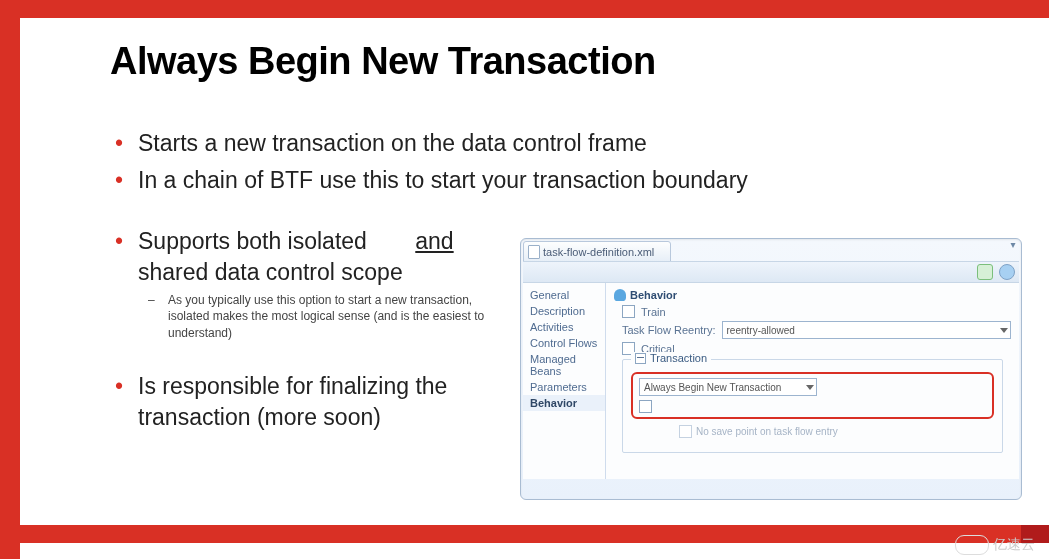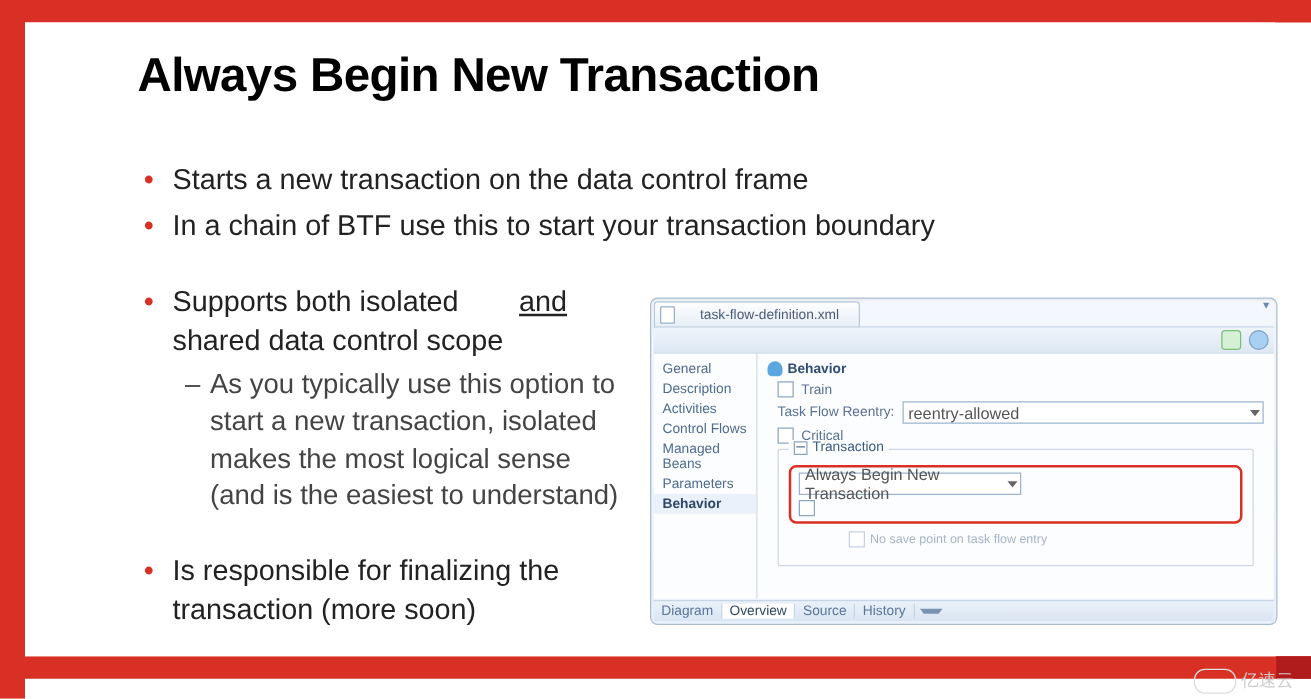--- a/index.html
+++ b/index.html
@@ -70,21 +70,21 @@
     position: absolute;
     left: 5px;
     top: 0;
     font-size: 23px;
   }
   .spaced { margin-top: 30px !important; }
   .sub-list {
     list-style: none;
     margin: 4px 0 0 0;
     padding: 0;
-    font-size: 22px;
+    font-size: 12px;
     color: #444;
   }
   .sub-list > li {
     position: relative;
     padding-left: 30px;
     line-height: 1.35;
   }
   .sub-list > li::before {
     content: "–";
     position: absolute;
@@ -112,21 +112,21 @@
   .panel-tab {
     position: absolute;
     top: 2px; left: 2px;
     height: 18px;
     padding: 1px 16px 1px 4px;
     background: linear-gradient(#fdfefe,#e6eef7);
     border: 1px solid #b8c8dc;
     border-radius: 3px 3px 0 0;
     display: flex;
     align-items: center;
-    gap: 20px;
+    gap: 3px;
     font-size: 11px;
     color: #4a5c77;
   }
   .panel-tab .doc-icon {
     width: 10px; height: 12px;
     border: 1px solid #9ab0c9;
     background: #fff;
     border-radius: 1px;
   }
   .panel-toolbar {
@@ -198,21 +198,21 @@
     background: #fff;
   }
   .select {
     height: 16px;
     border: 1px solid #9cb4cf;
     background: #fff;
     flex: 1;
     display: flex; justify-content: space-between; align-items: center;
     padding: 0 2px 0 4px;
     color: #555;
-    font-size: 13px;
+    font-size: 10px;
   }
   .select .arr {
     width: 0; height:0;
     border-left:4px solid transparent;
     border-right:4px solid transparent;
     border-top:5px solid #666;
   }
   .label { white-space: nowrap; }
 
   .group-box {
@@ -393,26 +393,19 @@
           </div>
 
           <div class="disabled-row">
             <span class="chk"></span>
             <span>No save point on task flow entry</span>
           </div>
         </div>
       </div>
     </div>
 
-    <div class="bottom-tabs">
-      <span>Diagram</span>
-      <span class="sel">Overview</span>
-      <span>Source</span>
-      <span>History</span>
-      <span class="arr-small"></span>
-    </div>
   </div>
 </div>
 
 <div class="watermark">
   <span class="wm-icon"></span>
   <span>亿速云</span>
 </div>
 
 </body></html>

